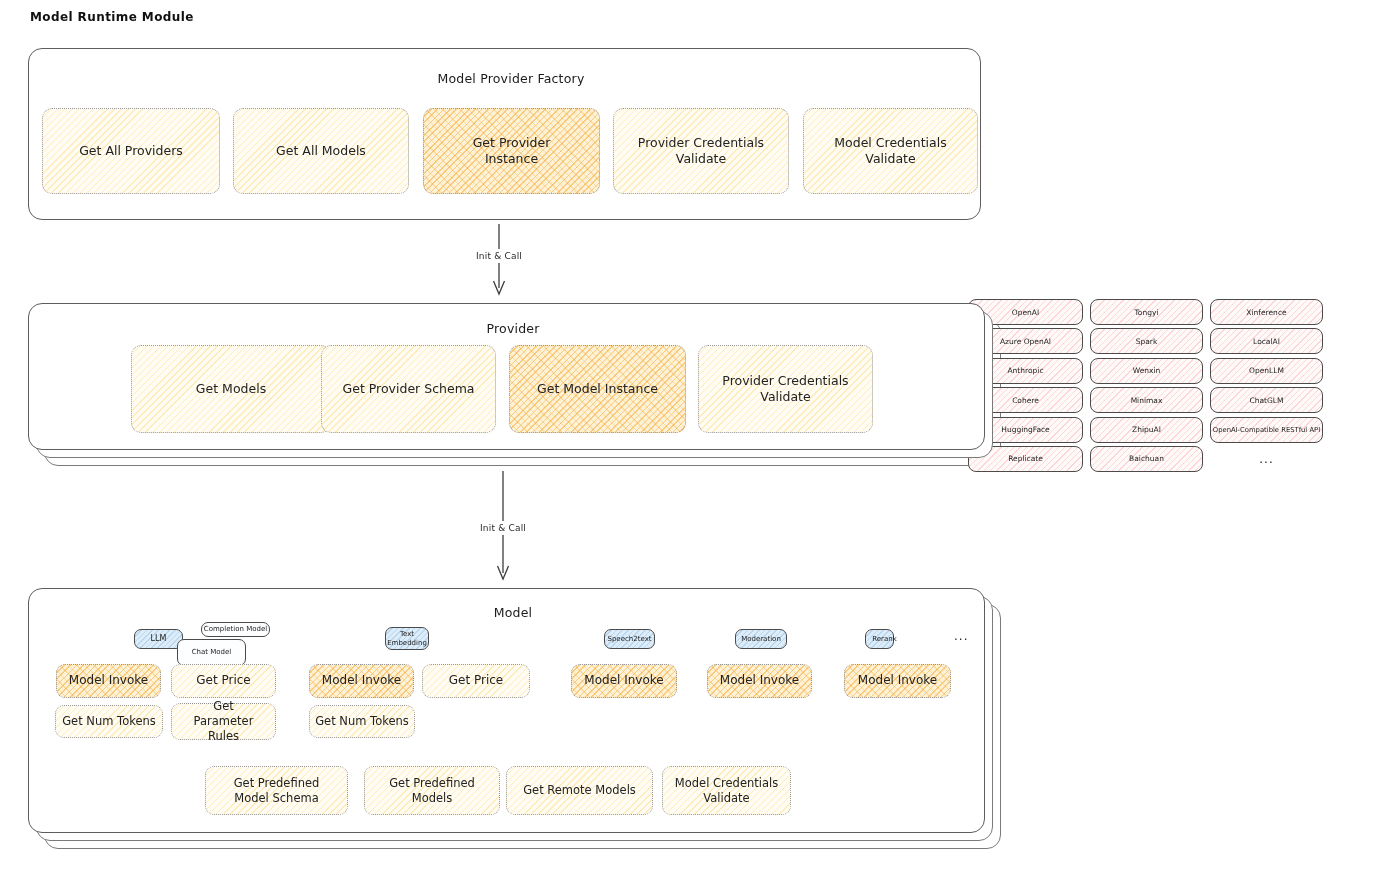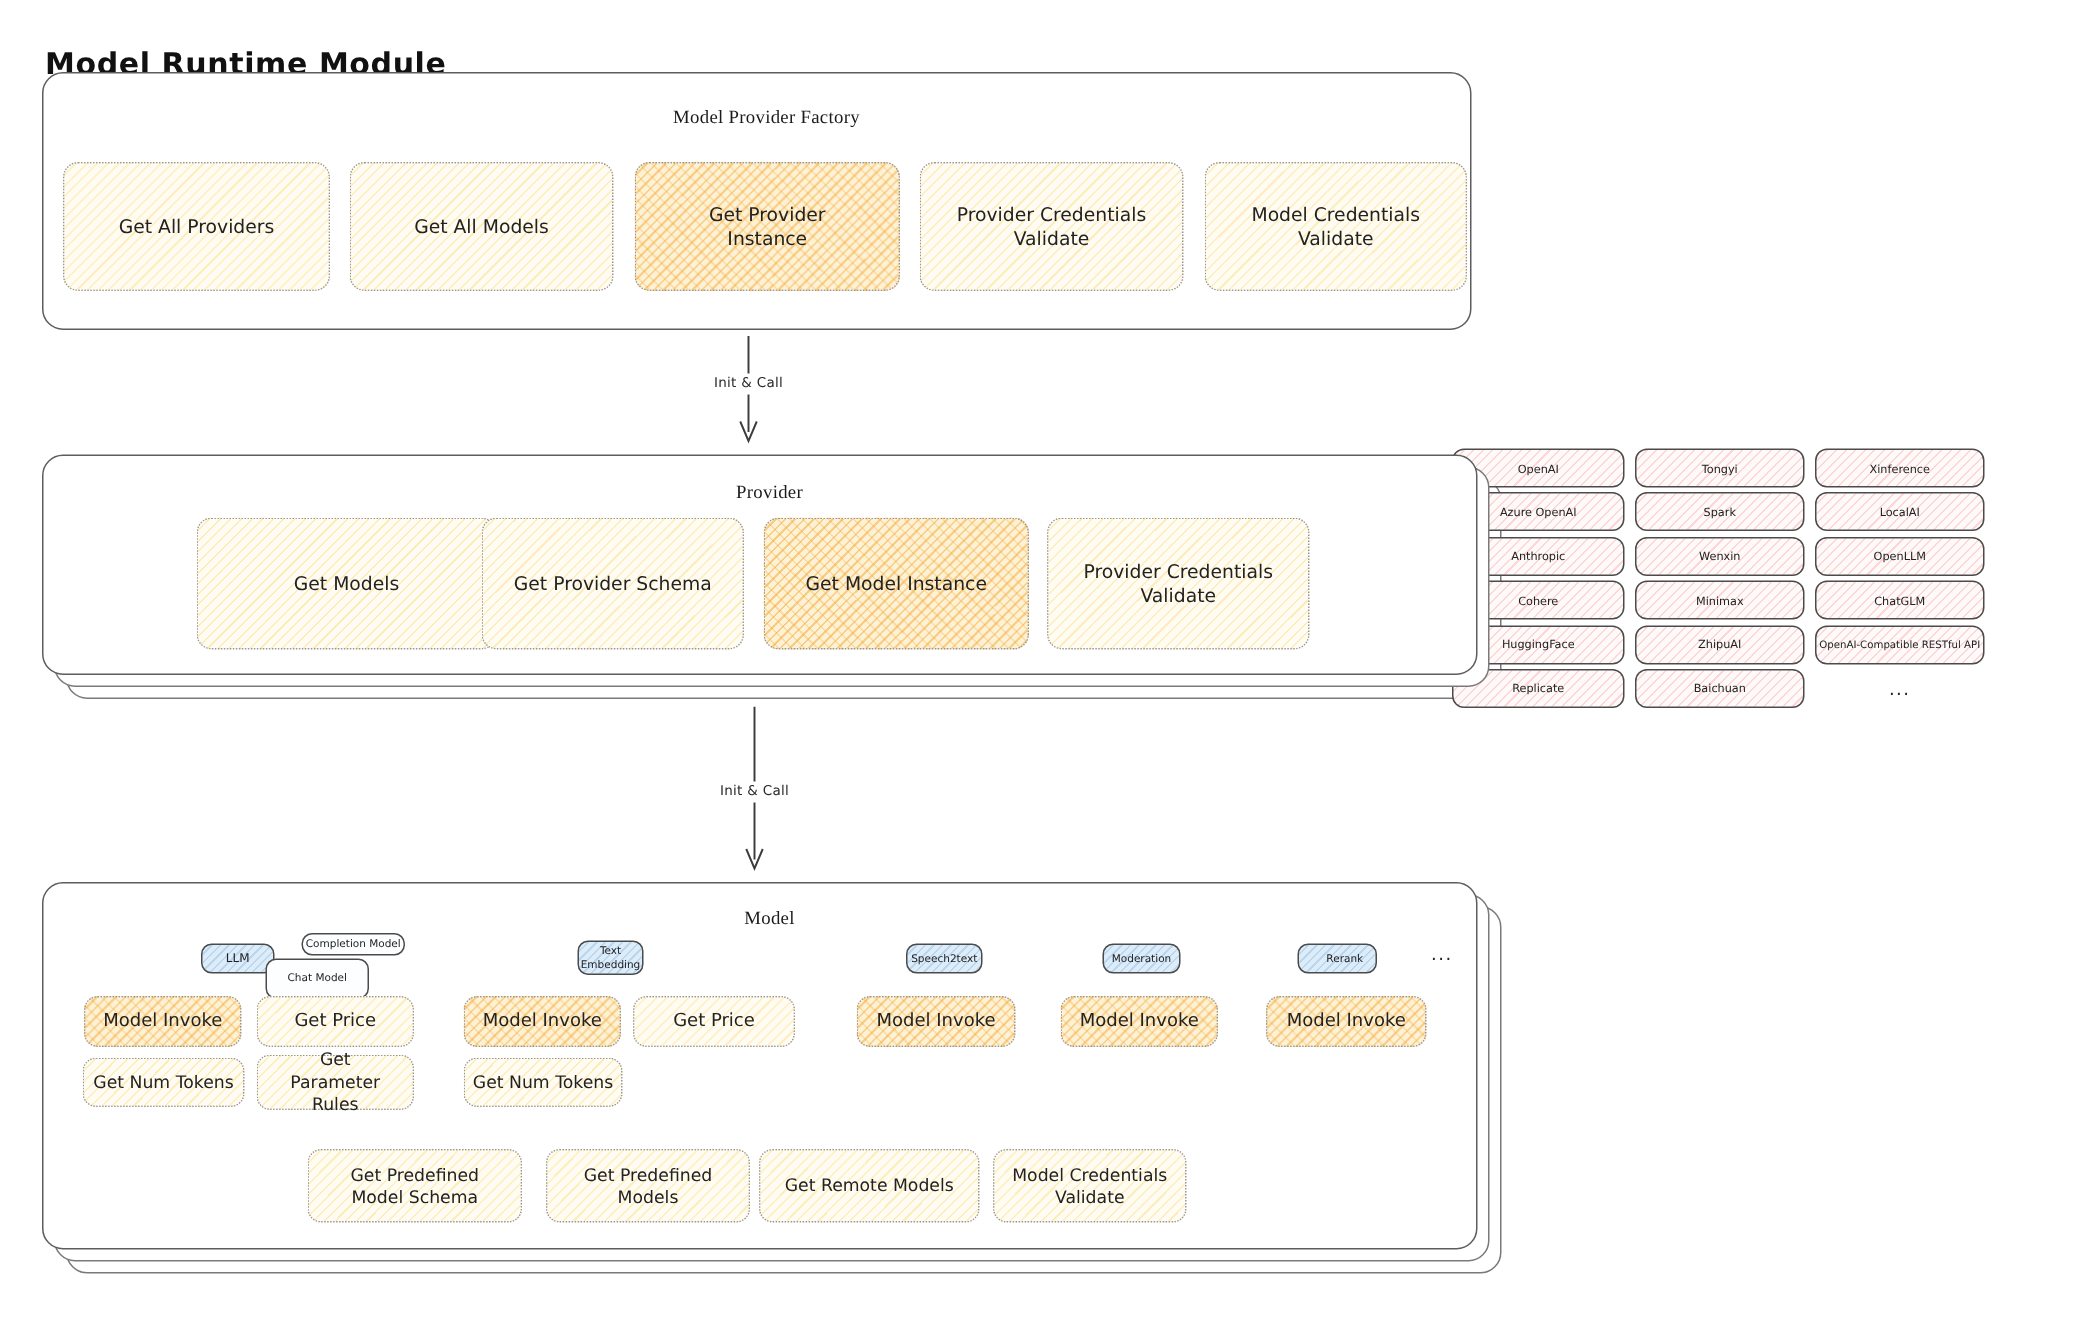--- a/index.html
+++ b/index.html
@@ -1,28 +1,28 @@
 <!DOCTYPE html>
 <html><head>
 <meta charset="utf-8">
 <style>
   * { margin:0; padding:0; box-sizing:border-box; }
   html,body { background:#ffffff; }
   body { font-family:"DejaVu Sans", "Liberation Sans", sans-serif; color:#1f1f1f; }
   .canvas { position:relative; width:1393px; height:880px; background:#ffffff; overflow:hidden; }
 
-  .page-title { position:absolute; left:30px; top:10px; font-size:20px; font-weight:600; letter-spacing:0.4px; color:#111;margin-top:20px; }
+  .page-title { position:absolute; left:30px; top:10px; font-size:12px; font-weight:600; letter-spacing:0.4px; color:#111; }
 
   
   .stack { position:absolute; }
   .layer { position:absolute; inset:0; background:#fff; border:1.5px solid #7a7a7a; border-radius:14px; }
   .layer.l1 { transform:translate(8px,8px); z-index:1; }
   .layer.l2 { transform:translate(16px,16px); z-index:0; }
   .panel { position:absolute; inset:0; z-index:2; background:#fff; border:1.6px solid #5d5d5d; border-radius:14px; }
-  .panel-title { position:absolute; left:13px; right:0; text-align:center; font-size:12.5px; color:#1b1b1b; letter-spacing:0.2px;font-family:Liberation Serif, serif; }
+  .panel-title { position:absolute; left:13px; right:0; text-align:center; font-size:12.5px; color:#1b1b1b; letter-spacing:0.2px; }
 
   
   .op { position:absolute; display:flex; align-items:center; justify-content:center; text-align:center;
         border:1.6px dotted #979797; border-radius:10px; font-size:12.5px; line-height:1.3; padding:0 14px; color:#222; }
   .op.sm { font-size:12px; border-radius:9px; padding:12px 8px; }
   .op.xs { font-size:11.5px; border-radius:9px; padding:0 10px; }
   .op.wrapnarrow { padding:0 32px; }
 
   .h-yellow { background-color:#fffdf3;
     background-image:repeating-linear-gradient(135deg, rgba(255,211,107,0.42) 0 1px, transparent 1px 5px); }
@@ -122,21 +122,21 @@
     <div class="layer l1"></div>
     <div class="panel">
       <div class="panel-title" style="top:16px;">Model</div>
 
       <div class="tab h-blue llm" style="left:105px; top:40px; width:49px; height:20px;">LLM</div>
       <div class="tab white" style="left:172px; top:33px; width:69px; height:15px;">Completion Model</div>
       <div class="tab white" style="left:148px; top:50px; width:69px; height:27px;">Chat Model</div>
       <div class="tab h-blue" style="left:356px; top:38px; width:44px; height:23px; padding:0 6px;">Text Embedding</div>
       <div class="tab h-blue" style="left:575px; top:40px; width:51px; height:20px;">Speech2text</div>
       <div class="tab h-blue" style="left:706px; top:40px; width:52px; height:20px;">Moderation</div>
-      <div class="tab h-blue" style="left:836px; top:40px; width:53px; height:20px;padding-left:10px;">Rerank</div>
+      <div class="tab h-blue" style="left:836px; top:40px; width:29px; height:20px;padding-left:10px;">Rerank</div>
       <div class="dots" style="left:925px; top:40px;">...</div>
 
       <div class="op sm h-orange" style="left:27px; top:75px; width:105px; height:34px;">Model Invoke</div>
       <div class="op sm h-yellow" style="left:142px; top:75px; width:105px; height:34px;">Get Price</div>
       <div class="op sm h-orange" style="left:280px; top:75px; width:105px; height:34px;">Model Invoke</div>
       <div class="op sm h-yellow" style="left:393px; top:75px; width:108px; height:34px;">Get Price</div>
       <div class="op sm h-orange" style="left:542px; top:75px; width:106px; height:34px;">Model Invoke</div>
       <div class="op sm h-orange" style="left:678px; top:75px; width:105px; height:34px;">Model Invoke</div>
       <div class="op sm h-orange" style="left:815px; top:75px; width:107px; height:34px;">Model Invoke</div>
 

